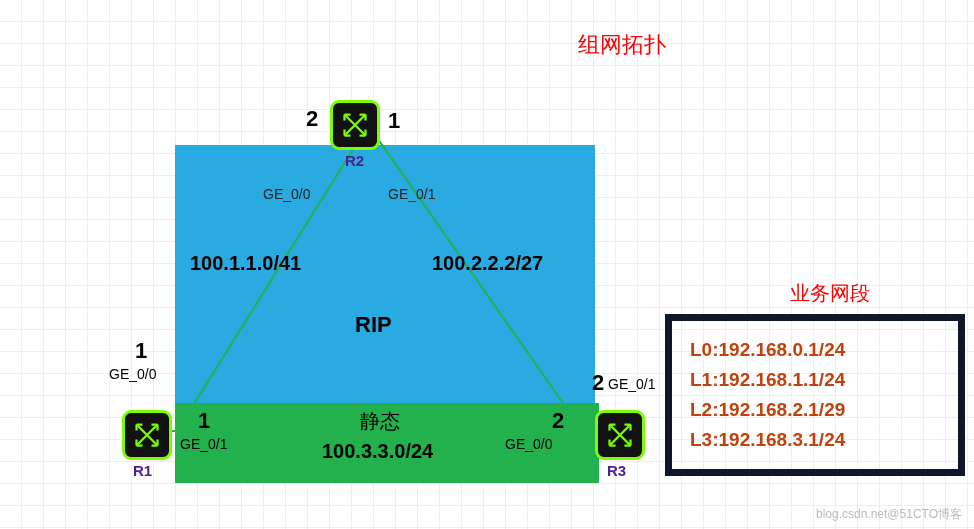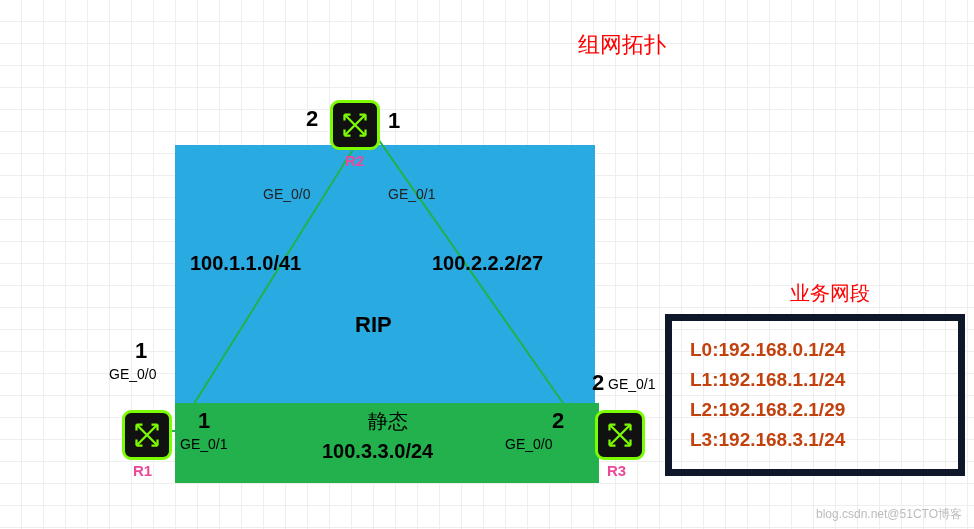--- a/index.html
+++ b/index.html
@@ -7,21 +7,21 @@
     background-image:
      linear-gradient(#eee 1px,transparent 1px),
      linear-gradient(90deg,#eee 1px,transparent 1px);
     background-size:22px 22px;background-position:-1px -1px}
   .stage{position:absolute;inset:0}
   .blue-box{position:absolute;left:175px;top:145px;width:420px;height:258px;background:#29ABE2;z-index:1}
   .green-box{position:absolute;left:175px;top:403px;width:420px;height:76px;background:#22B14C;border:2px solid #22B14C;z-index:3}
   .line{position:absolute;height:2px;background:#22B14C;transform-origin:0 0;z-index:2}
   .router{position:absolute;width:44px;height:44px;border-radius:9px;background:#111;border:3px solid #7CFC00;display:flex;align-items:center;justify-content:center;z-index:5}
   .router svg{width:30px;height:30px}
-  .rname{position:absolute;font:bold 15px Arial;color:#ec4899;z-index:6}
+  .rname{position:absolute;font:bold 15px Arial;color:#4c1d95;z-index:6}
   .portnum{position:absolute;font:bold 22px Arial;color:#000;z-index:6}
   .iface{position:absolute;font:14px Arial;color:#000;z-index:6}
   .iface-w{color:#222}
   .net{position:absolute;font:bold 20px Arial;color:#000;z-index:6}
   .proto{position:absolute;font:bold 22px Arial;color:#000;z-index:6}
   .cn{position:absolute;font:20px "Microsoft YaHei",sans-serif;color:#000;z-index:6}
   .title{position:absolute;color:#f00;font:22px "Microsoft YaHei",sans-serif;z-index:6}
   .legend-title{position:absolute;color:#f00;font:20px "Microsoft YaHei",sans-serif;z-index:6}
   .legend{position:absolute;border:7px solid #0f172a;padding:14px 18px;font:bold 19px Arial;color:#c2410c;line-height:30px;z-index:6;background:transparent}
   .wm{position:absolute;right:12px;bottom:6px;font:12px Arial;color:#bbb;z-index:7}
@@ -79,21 +79,21 @@
   </div>
   <div class="rname" style="left:607px;top:462px">R3</div>
   <div class="portnum" style="left:592px;top:370px">2</div>
   <div class="iface" style="left:608px;top:376px">GE_0/1</div>
   <div class="portnum" style="left:552px;top:408px">2</div>
   <div class="iface" style="left:505px;top:436px">GE_0/0</div>
 
   <div class="net" style="left:190px;top:252px">100.1.1.0/41</div>
   <div class="net" style="left:432px;top:252px">100.2.2.2/27</div>
   <div class="proto" style="left:355px;top:312px">RIP</div>
-  <div class="cn" style="left:368px;top:408px">静态</div>
+  <div class="cn" style="left:360px;top:408px">静态</div>
   <div class="net" style="left:322px;top:440px">100.3.3.0/24</div>
 
   <div class="legend-title" style="left:790px;top:280px">业务网段</div>
   <div class="legend" style="left:665px;top:314px;width:250px">
     <div>L0:192.168.0.1/24</div>
     <div>L1:192.168.1.1/24</div>
     <div>L2:192.168.2.1/29</div>
     <div>L3:192.168.3.1/24</div>
   </div>
 

